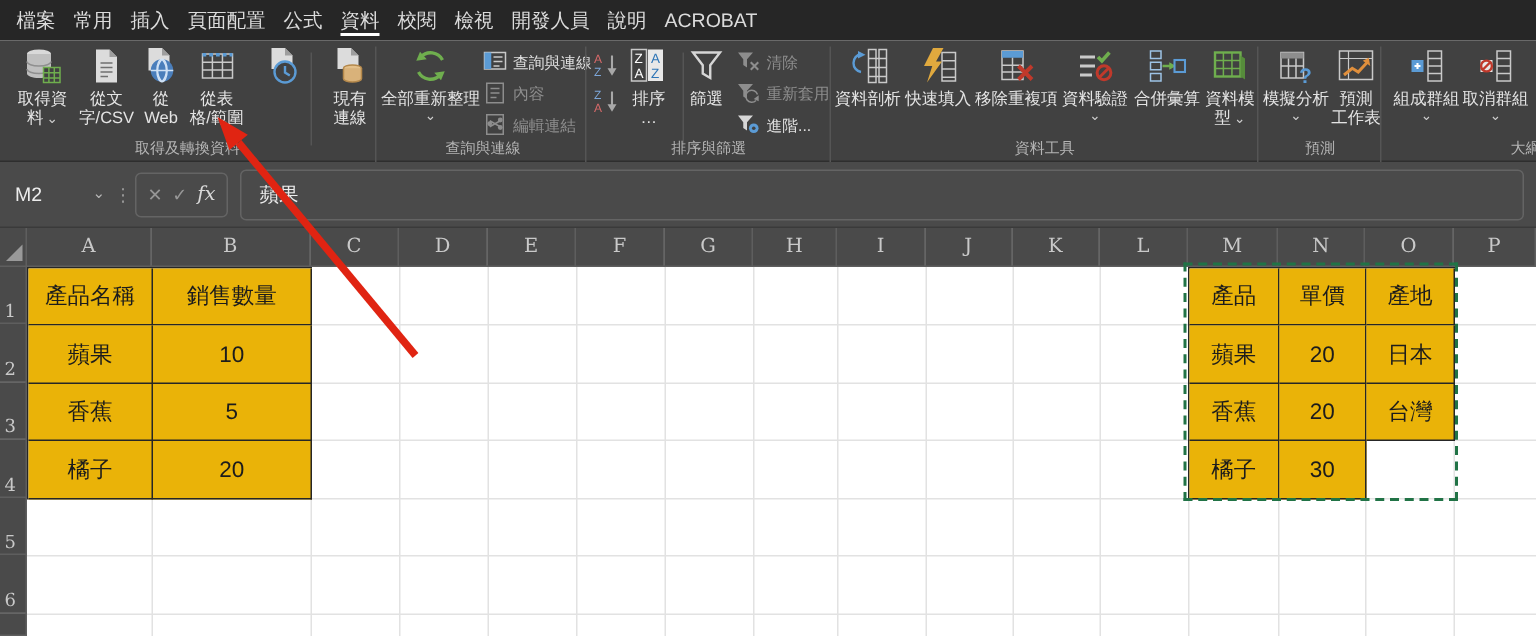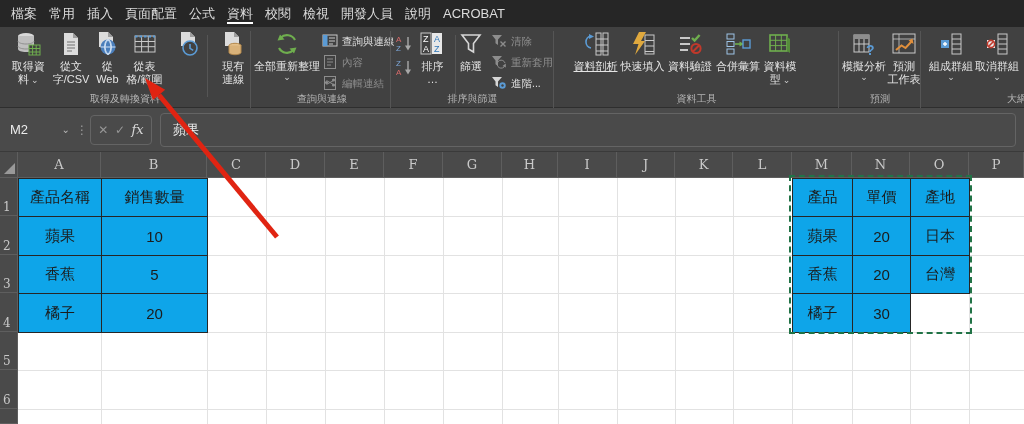--- a/index.html
+++ b/index.html
@@ -58,21 +58,21 @@
        display:flex;align-items:center;justify-content:center;}
   .rhd{position:absolute;left:0;width:18px;background:#4a4a4a;border-bottom:1px solid #5e5e5e;
        border-right:1px solid #5e5e5e;color:#c9c9c9;font-family:"DejaVu Serif",serif;font-size:12px;
        display:flex;align-items:flex-end;padding:0 0 1px 3px;}
 
   
   .gvl{position:absolute;top:178px;height:246px;width:1px;background:#e2e2e2;}
   .ghl{position:absolute;left:18px;width:1006px;height:1px;background:#e2e2e2;}
 
   .xtable{position:absolute;display:grid;border-top:1px solid #262626;border-left:1px solid #262626;z-index:3;}
-  .xtable>div{border-right:1px solid #262626;border-bottom:1px solid #262626;background:#0ea5e9;
+  .xtable>div{border-right:1px solid #262626;border-bottom:1px solid #262626;background:#eab308;
               display:flex;align-items:center;justify-content:center;font-size:15px;color:#1c1c1c;}
   .ants{position:absolute;left:789px;top:175px;width:183px;height:159px;
         border:2px dashed #217346;z-index:4;pointer-events:none;}
 
   .arrowsvg{position:absolute;left:0;top:0;z-index:40;pointer-events:none;}
   svg text{font-family:"Liberation Sans","DejaVu Sans",sans-serif;}
 </style>
 </head>
 <body>
 
@@ -288,41 +288,52 @@
             <span>進階...</span>
           </div>
         </div>
       </div>
       <div class="rgl">排序與篩選</div>
     </div>
     <div class="gdiv" style="left:553px;"></div>
 
     <div class="rgroup" style="left:555px;width:283px;">
       <div class="rbtns">
-        <div class="rbtn" style="width:45px;margin-left:18px;text-decoration:underline;">
+        <div class="rbtn" style="width:45px;margin-left:1px;">
           <div class="ricon">
             <svg width="26" height="26" viewBox="0 0 26 26">
                 <path d="M8 5a6 6 0 0 0-5 6a6 6 0 0 0 5 6" stroke="#5b9bd5" fill="none" stroke-width="1.6"></path>
                 <polygon points="6,3 11,5.5 6,8" fill="#5b9bd5"></polygon>
                 <rect x="13" y="2" width="5" height="22" fill="#414141" stroke="#c9c9c9"></rect>
                 <rect x="20" y="2" width="5" height="22" fill="#414141" stroke="#c9c9c9"></rect>
                 <path d="M13 8h12M13 14h12M13 20h12" stroke="#c9c9c9"></path>
               </svg>
           </div>
           <div class="rlbl"><span>資料剖析</span></div>
         </div>
         <div class="rbtn" style="width:45px;margin-left:2px;">
           <div class="ricon">
             <svg width="26" height="26" viewBox="0 0 26 26">
                 <rect x="15" y="4" width="9" height="19" fill="#414141" stroke="#c9c9c9"></rect>
                 <path d="M15 9.5h9M15 15h9M15 20.5h9" stroke="#c9c9c9"></path>
                 <polygon points="9,1 16,1 11,10 15,10 5,24 8.5,13 3,13" fill="#e0a93e"></polygon>
               </svg>
           </div>
           <div class="rlbl"><span>快速填入</span></div>
+        </div>
+        <div class="rbtn" style="width:55px;margin-left:2px;">
+          <div class="ricon">
+            <svg width="26" height="26" viewBox="0 0 26 26">
+                <rect x="3" y="3" width="14" height="19" fill="#414141" stroke="#c9c9c9"></rect>
+                <rect x="3" y="3" width="14" height="4.5" fill="#5b9bd5"></rect>
+                <path d="M3 12.5h14M3 17h14M10 7.5v14.5" stroke="#c9c9c9"></path>
+                <path d="M14 13l9 9M23 13l-9 9" stroke="#c0392b" stroke-width="2.6"></path>
+              </svg>
+          </div>
+          <div class="rlbl"><span>移除重複項</span></div>
         </div>
         <div class="rbtn" style="width:46px;margin-left:2px;">
           <div class="ricon">
             <svg width="26" height="26" viewBox="0 0 26 26">
                 <path d="M3 7h10M3 13h10M3 19h8" stroke="#c9c9c9" stroke-width="2"></path>
                 <path d="M15 7l2.6 2.6 5-5.6" stroke="#6fae4e" stroke-width="2.4" fill="none"></path>
                 <circle cx="19" cy="17.5" r="4.6" stroke="#c0392b" stroke-width="2" fill="none"></circle>
                 <path d="M15.8 20.7l6.4-6.4" stroke="#c0392b" stroke-width="2"></path>
               </svg>
           </div>

